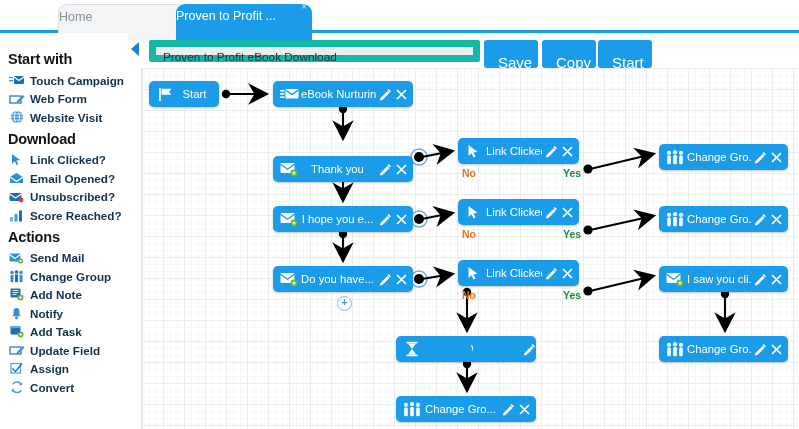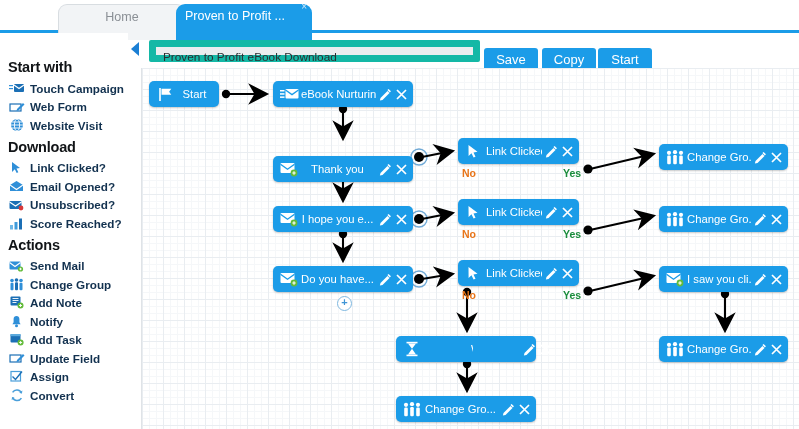--- a/index.html
+++ b/index.html
@@ -20,21 +20,21 @@
     position: absolute; left: 0; top: 0;
     width: 799px; height: 30px;
     background: #ffffff;
     border-bottom: 3px solid #1b9ce8;
   }
   .tab {
     position: absolute; top: 4px;
     height: 36px;
     line-height: 25px;
     font-size: 12.5px;
-    text-align: center;
+    text-align: left;
     box-sizing: border-box;
   }
   .tab-home {
     left: 58px; width: 128px;
     background: #f2f4f6;
     color: #8a8f95;
     border: 1px solid #d8dde1;
     border-bottom: none;
     border-radius: 9px 9px 0 0;
     transform: perspective(40px) rotateX(0deg);
@@ -62,21 +62,21 @@
     padding: 8px 0 0 8px;
     box-sizing: border-box;
   }
   .side-head {
     font-size: 14.5px;
     font-weight: bold;
     color: #111417;
     margin: 4px 0 4px 0;
     letter-spacing: -0.2px;
   }
-  .side-head.first { margin-top: 18px; }
+  .side-head.first { margin-top: 10px; }
   .side-item {
     display: flex;
     align-items: center;
     height: 18.5px;
     font-size: 11.7px;
     font-weight: bold;
     color: #12314f;
     white-space: nowrap;
   }
   .side-ico {
@@ -106,29 +106,29 @@
     background: #ebedef;
     border: 7px solid #14b8a6;
     border-radius: 2px;
     box-sizing: border-box;
     font-size: 11.8px;
     color: #2a2d30;
     padding: 3px 7px;
     line-height: 15px;
   }
   .tbtn {
-    position: absolute; top: 48px;
+    position: absolute; top: 40px;
     height: 23px;
     background: #1b9ce8;
     color: #ffffff;
-    font-size: 13px;
+    font-size: 15px;
     border: none;
     border-radius: 3px;
     cursor: pointer;
-    padding: 4px;
+    padding: 14px;
   }
   .tbtn-save  { left: 484px; width: 54px; }
   .tbtn-copy  { left: 542px; width: 54px; }
   .tbtn-start { left: 598px; width: 54px; }
 
   
   .canvas {
     position: absolute;
     left: 141px; top: 68px;
     width: 658px; height: 361px;

